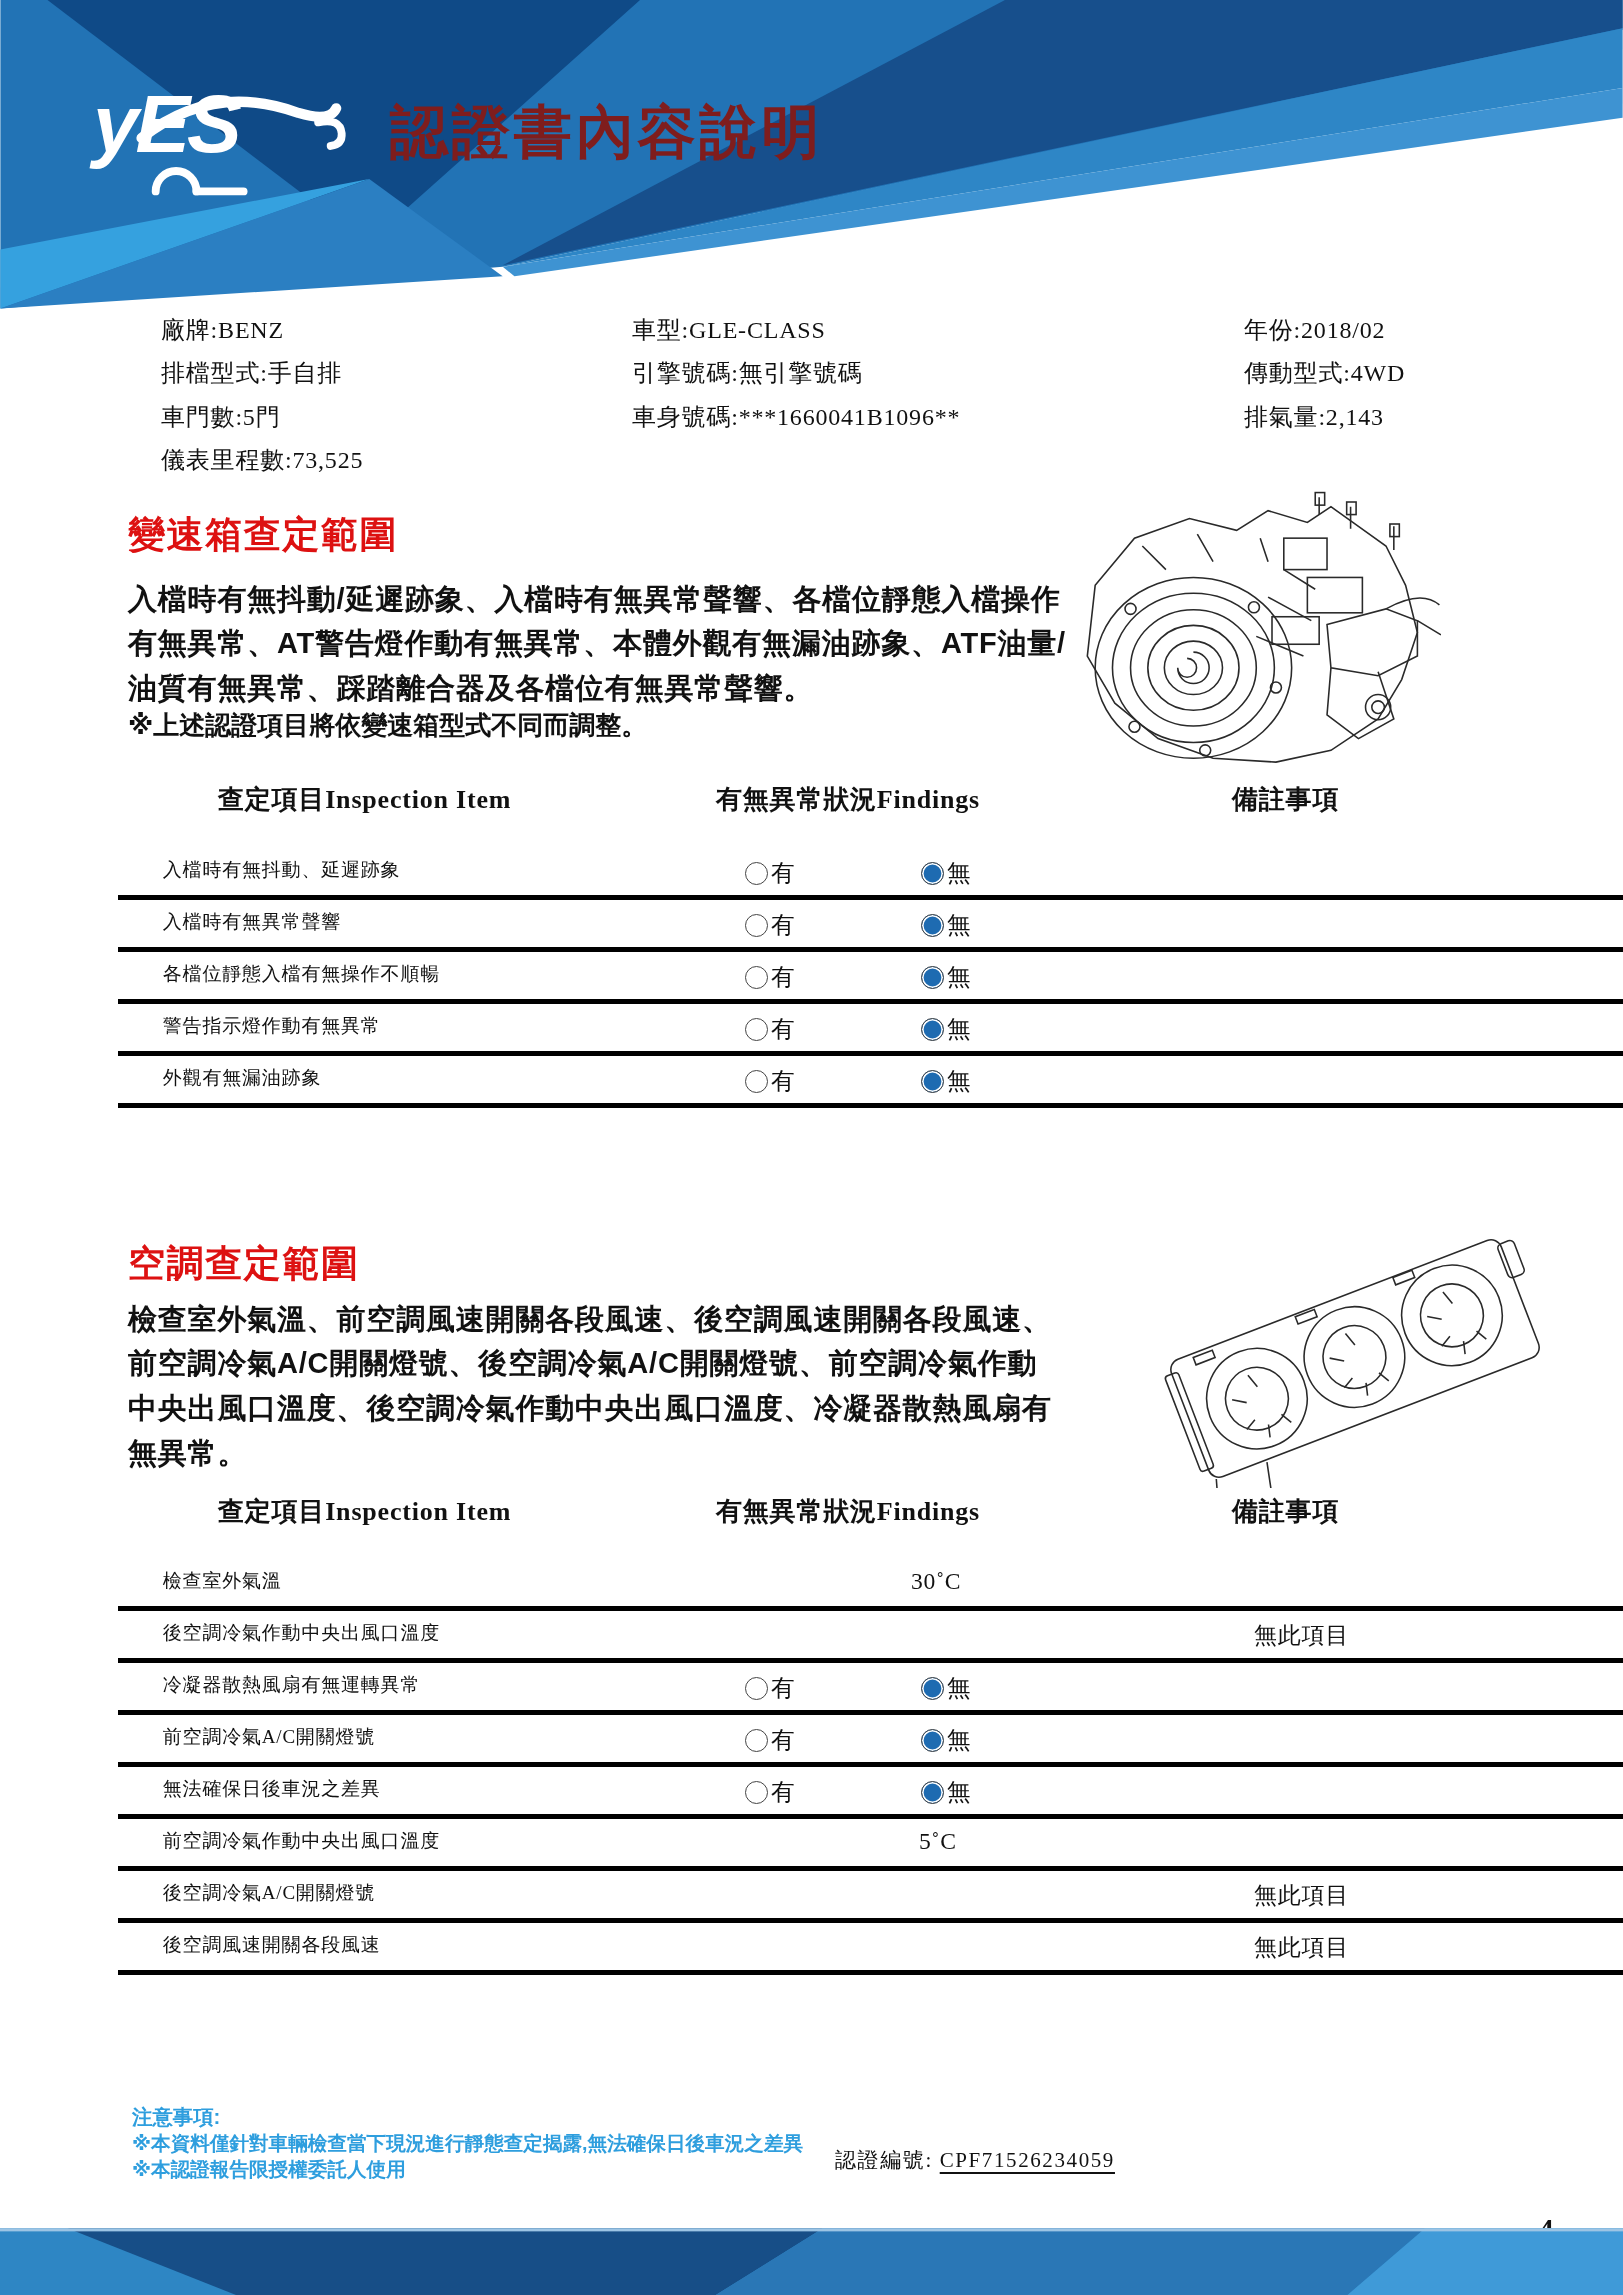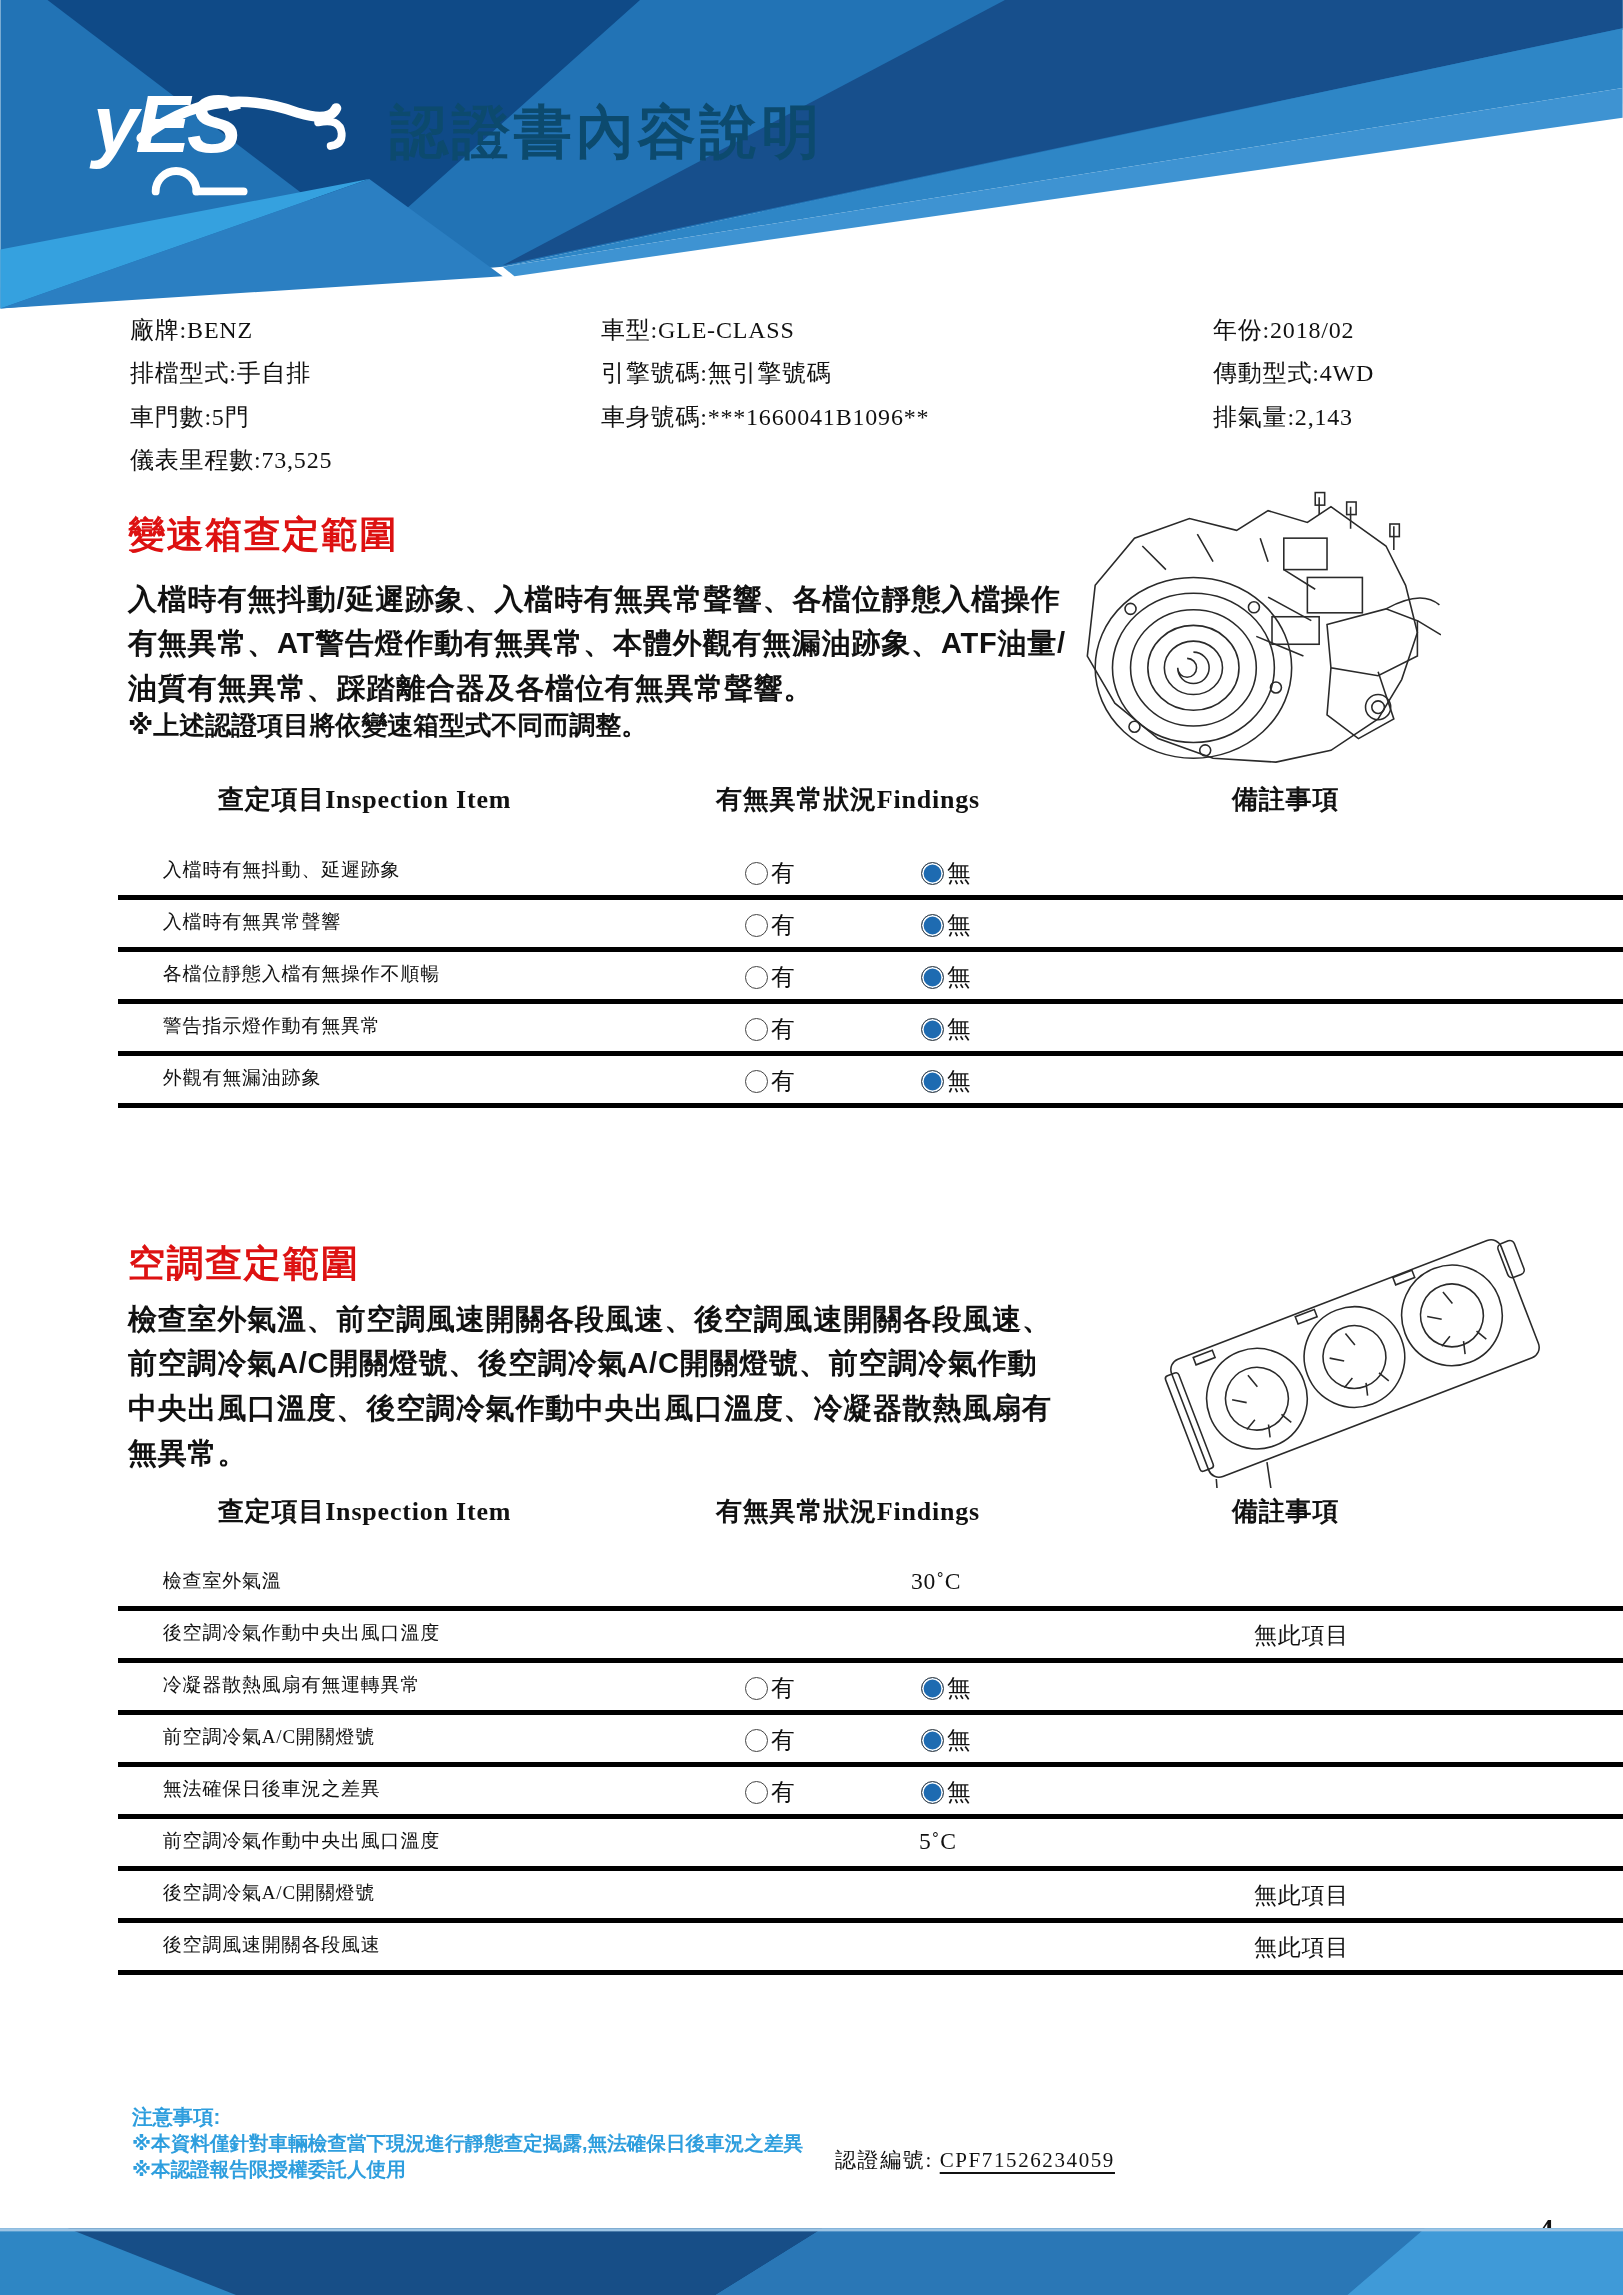--- a/index.html
+++ b/index.html
@@ -4,23 +4,23 @@
 <style>
   html,body{margin:0;padding:0;background:#e8e8e8;}
   .page{position:relative;width:1623px;height:2295px;background:#ffffff;overflow:hidden;
         font-family:"Liberation Serif","DejaVu Serif",serif;color:#111;}
   .abs{position:absolute;}
   
   .hdr-svg{position:absolute;left:0;top:0;}
   .logo-text{position:absolute;left:93px;top:77px;font-family:"Liberation Sans","DejaVu Sans",sans-serif;
              font-style:italic;font-weight:bold;font-size:82px;color:#fff;letter-spacing:-3.1px;}
   .hdr-title{position:absolute;left:390px;top:94px;font-family:"Liberation Sans","DejaVu Sans",sans-serif;
-             font-weight:bold;font-size:58px;color:#0c4a6e;letter-spacing:3.9px;}
-  
-  .vi{position:absolute;font-size:24px;letter-spacing:0.8px;white-space:nowrap;}
+             font-weight:bold;font-size:58px;color:#7f1d1d;letter-spacing:3.9px;}
+  
+  .vi{position:absolute;font-size:24px;letter-spacing:0.8px;white-space:nowrap;margin-left:31px;}
   
   .sec-title{position:absolute;left:128px;font-family:"Liberation Sans","DejaVu Sans",sans-serif;
              font-weight:bold;font-size:37px;letter-spacing:1.6px;}
   .desc-line{position:absolute;left:128px;font-family:"Liberation Sans","DejaVu Sans",sans-serif;
              font-weight:bold;font-size:29px;letter-spacing:0.8px;white-space:nowrap;text-align:center;}
   .desc-note{position:absolute;left:128px;font-family:"Liberation Sans","DejaVu Sans",sans-serif;
              font-weight:bold;font-size:26px;white-space:nowrap;}
   
   .thead{position:absolute;left:118px;width:1505px;height:35px;font-weight:bold;font-size:26px;}
   .thead span{position:absolute;top:0;white-space:nowrap;letter-spacing:0.8px;}

